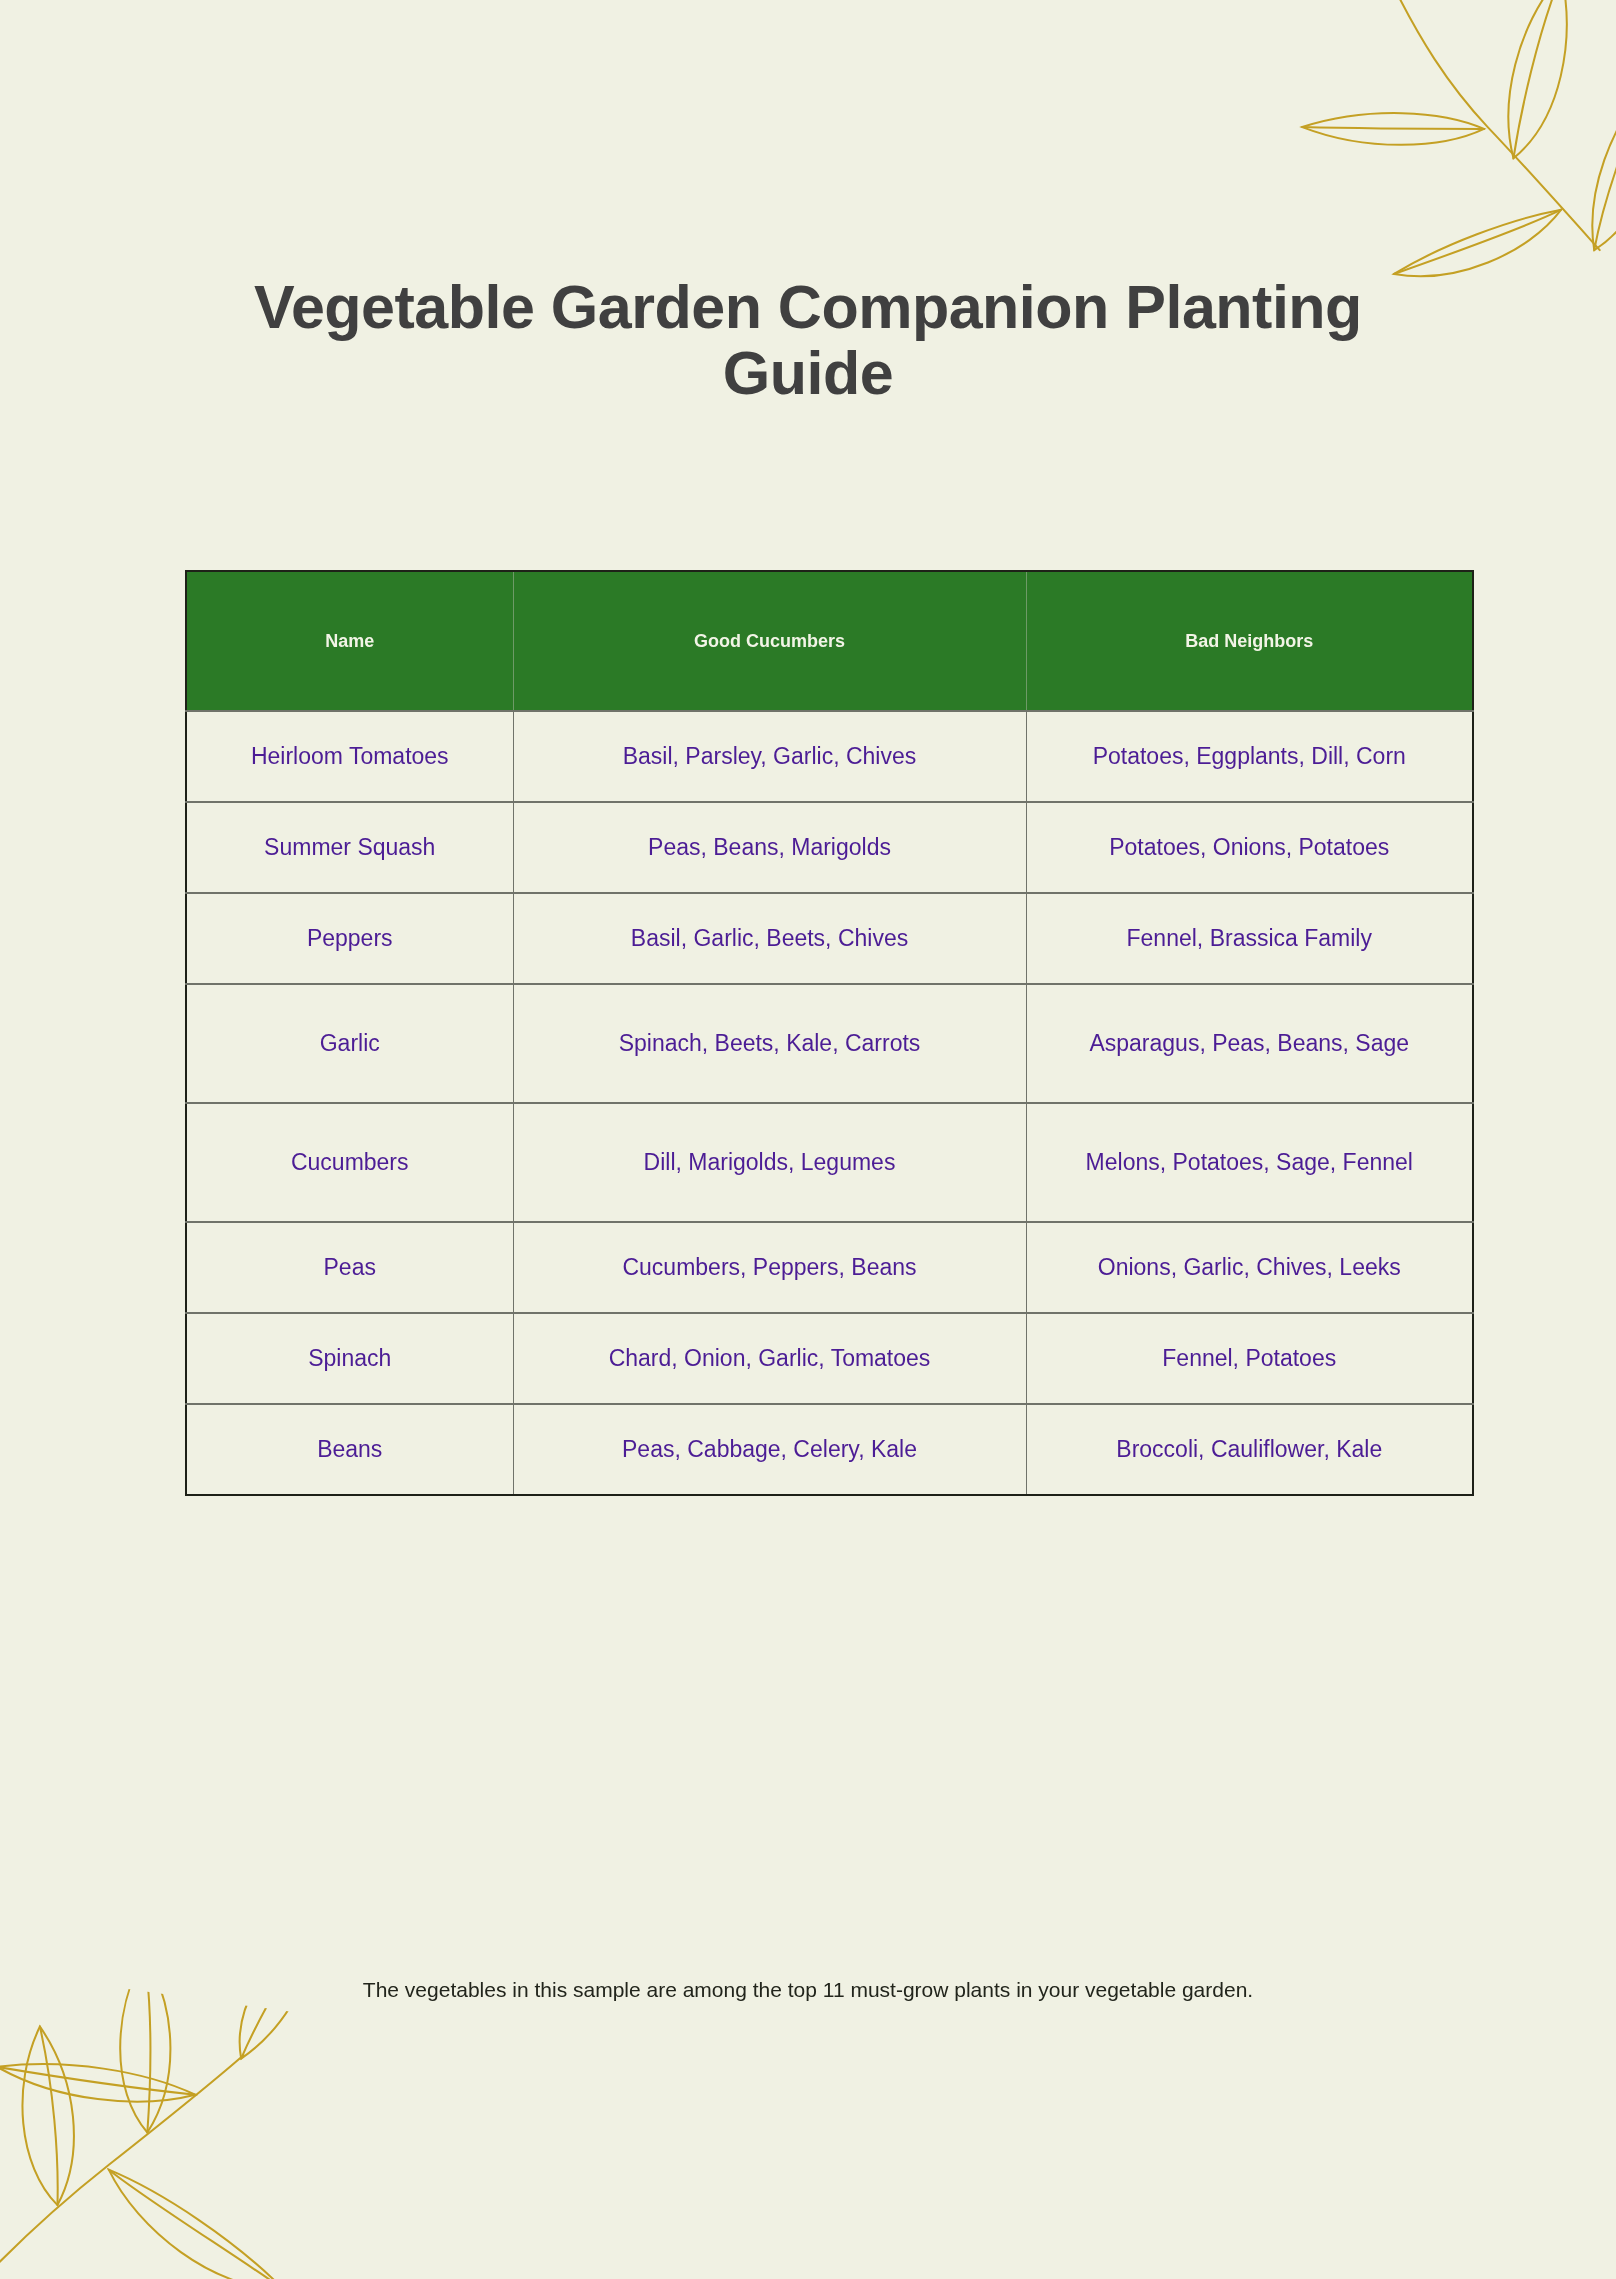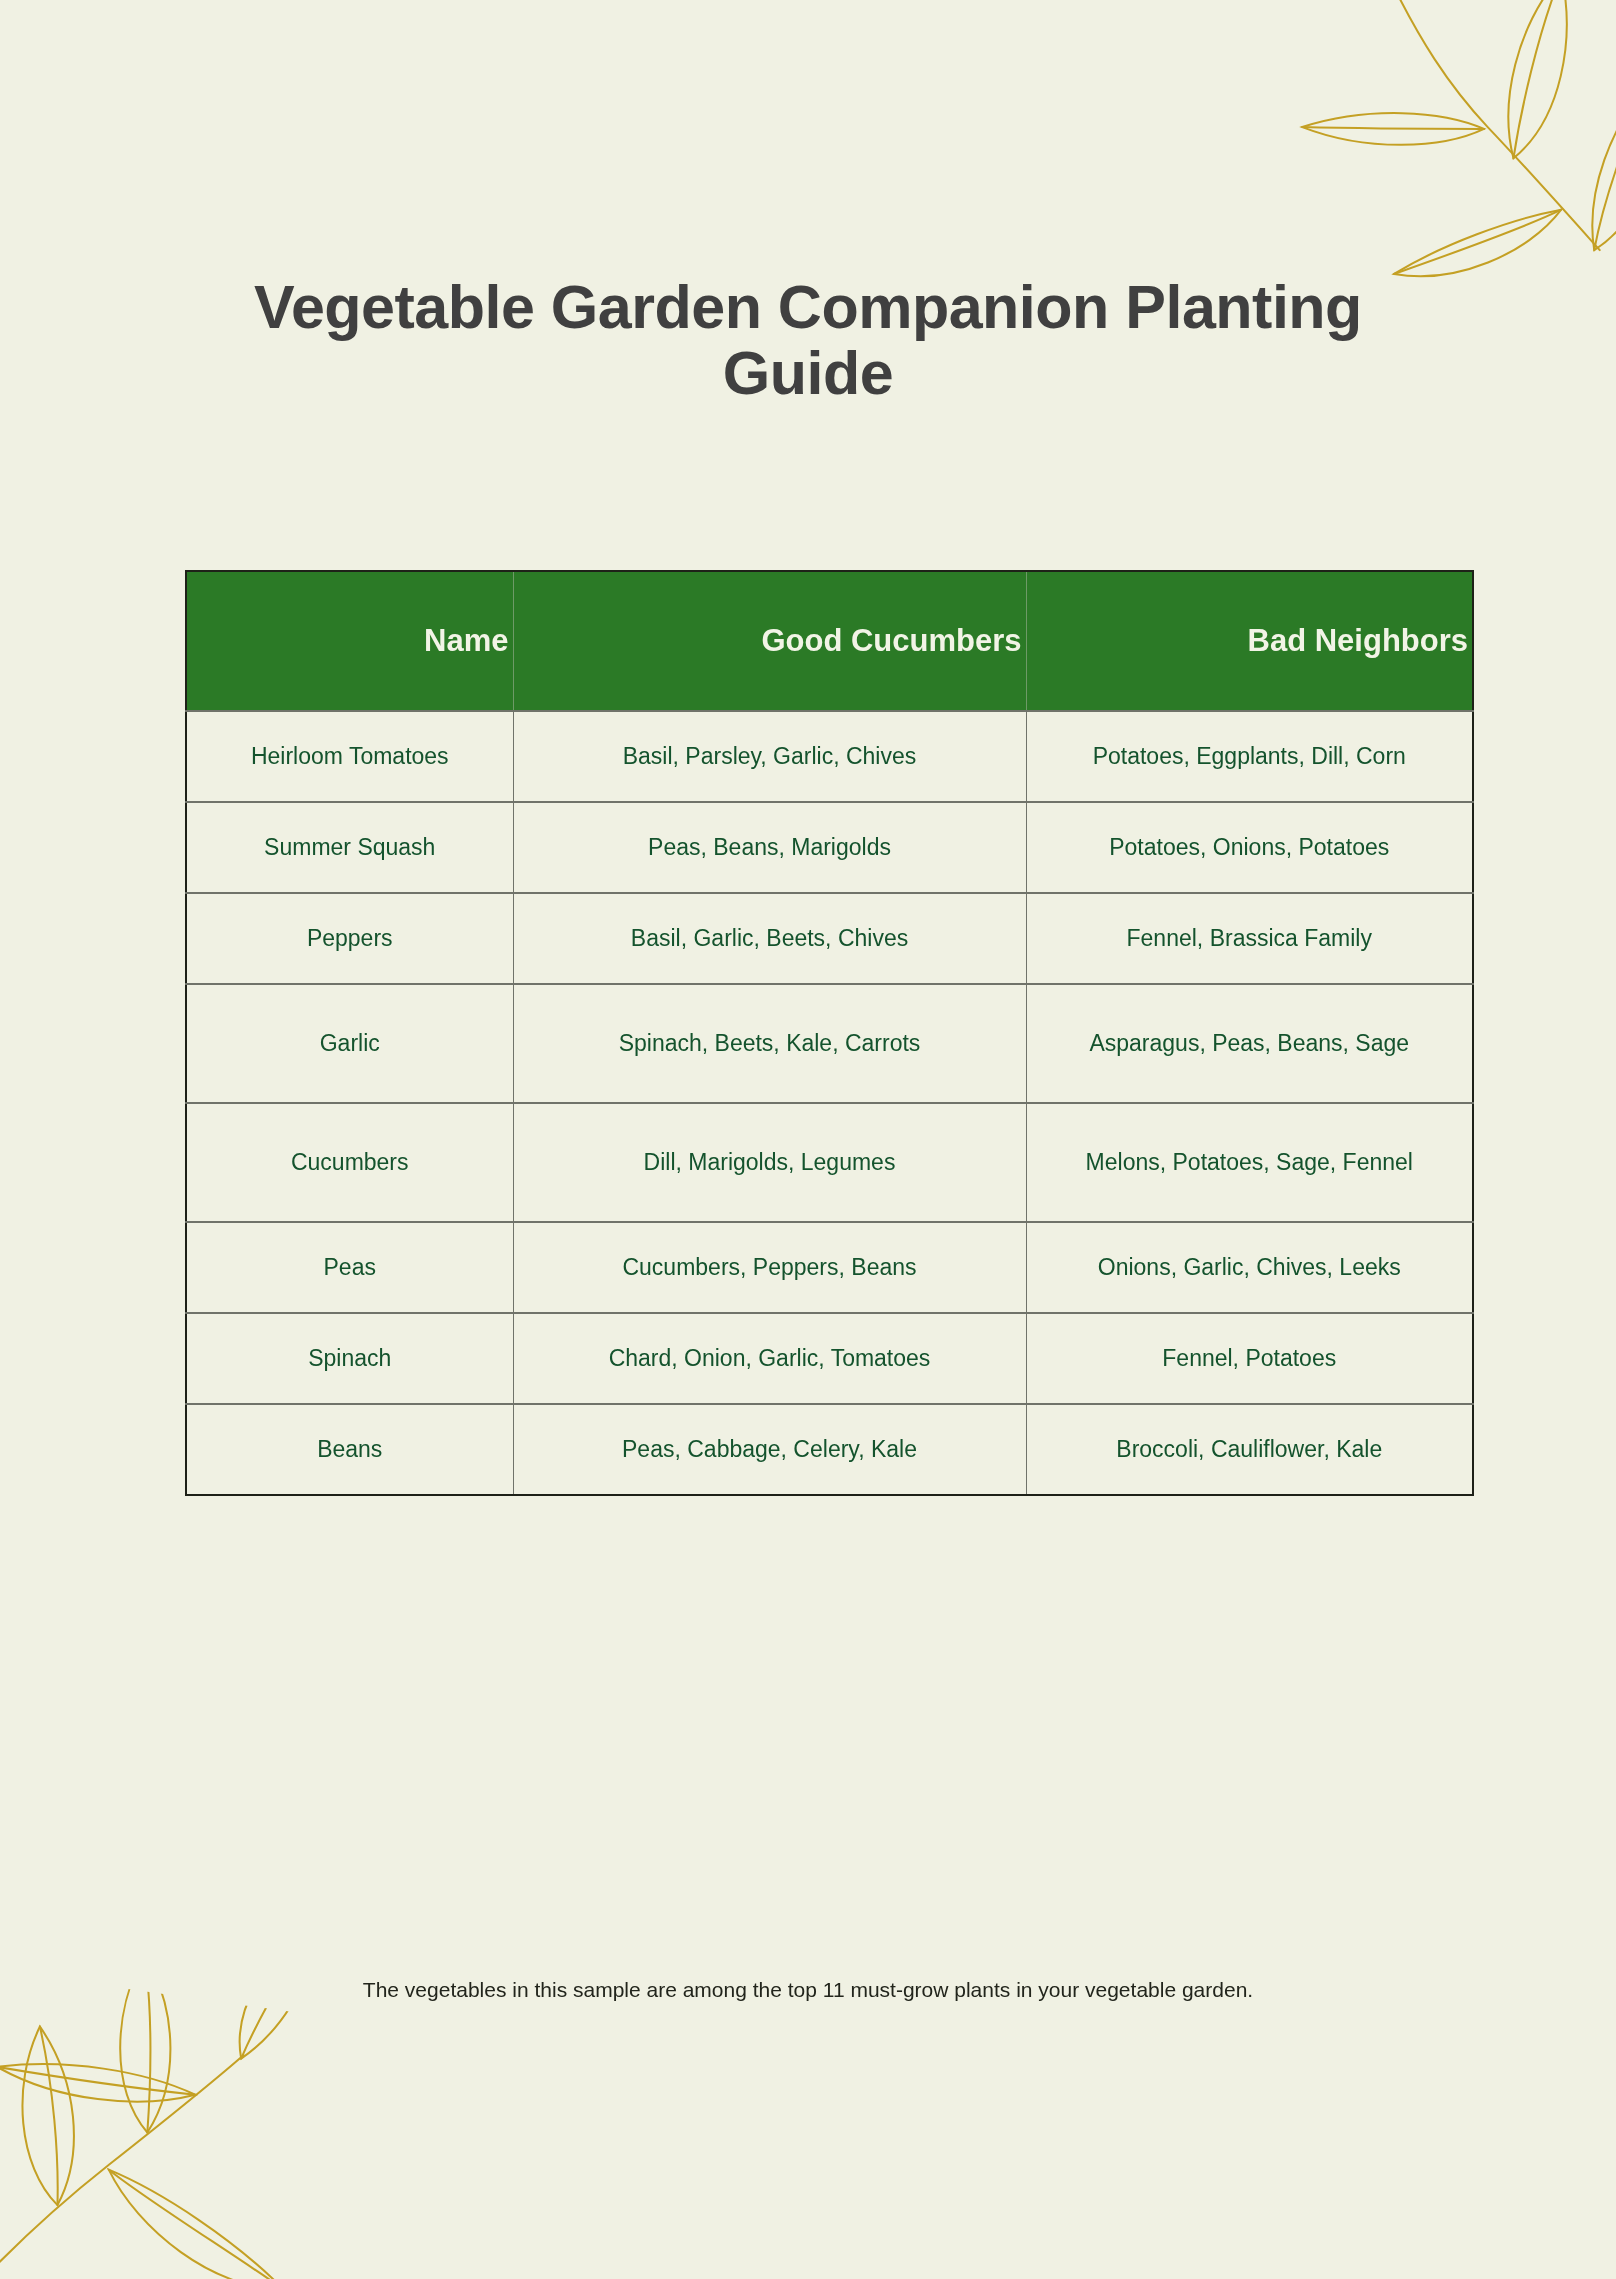--- a/index.html
+++ b/index.html
@@ -64,35 +64,35 @@
     border: 2.8px solid #1E2118;
     background: #F0F1E3;
   }
   table.guide col.c-name  { width: 327px; }
   table.guide col.c-good  { width: 513px; }
   table.guide col.c-bad   { width: 447px; }
 
   table.guide thead th {
     background: #2B7A26;
     color: #F2F4E6;
-    font-size: 31px;
+    font-size: 18px;
     font-weight: 700;
     height: 140px;
-    text-align: right;
+    text-align: center;
     vertical-align: middle;
     border-right: 1.8px solid #6E9A67;
-    padding: 0 4px;
+    padding: 0 17px;
     box-sizing: border-box;
   }
   table.guide thead th:last-child { border-right: none; }
 
   table.guide tbody td {
     font-size: 23px;
     font-weight: 400;
-    color: #14532d;
+    color: #4c1d95;
     text-align: center;
     vertical-align: middle;
     border-top: 2.8px solid #70736A;
     border-right: 1.8px solid #70736A;
     padding: 0 3.7px;
     line-height: 1.5;
     box-sizing: border-box;
     white-space: nowrap;
   }
   table.guide tbody td:last-child { border-right: none; border-radius: 22px; }

